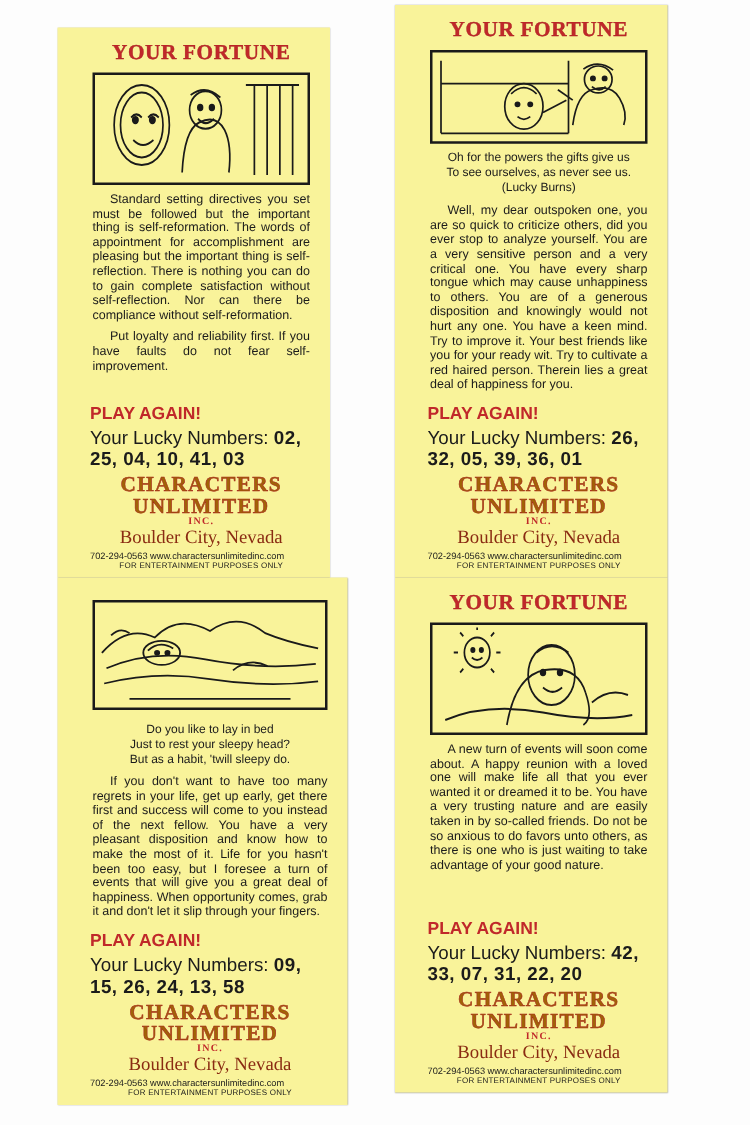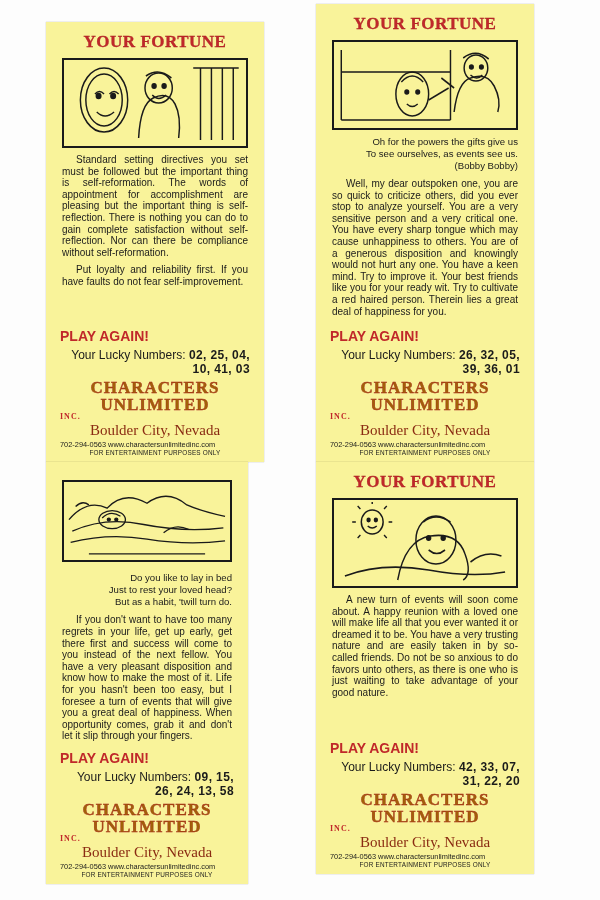--- a/index.html
+++ b/index.html
@@ -15,21 +15,21 @@
     background:#fdfdfd;
   }
   .ticket{
     position:absolute;
     background:#f9f39a;
     box-shadow:0 0 1px rgba(0,0,0,.35);
   }
   .ticket-inner{
     position:absolute;
     inset:0;
-    padding:6px 14px 6px 14px;
+    padding:6px 14px 6px 26px;
     box-sizing:border-box;
     display:flex;
     flex-direction:column;
   }
   .fortune-title{
     text-align:center;
     color:#c0282a;
     font-family:"Liberation Serif", serif;
     font-weight:bold;
     font-size:17px;
@@ -54,50 +54,50 @@
     margin:0 2px;
   }
   .body-text p{margin:0 0 6px 0;text-indent:14px;}
   .poem{
     font-size:9.6px;
     line-height:12px;
     color:#1b1b1b;
     text-align:center;
     margin:0 2px 6px 2px;
   }
-  .poem div{margin:0;text-align:right;}
+  .poem div{margin:0;}
   .spacer{flex:1 1 auto;}
   .play-again{
     text-align:left;
     color:#c0282a;
     font-weight:bold;
     font-size:14px;
     font-family:"Liberation Sans", sans-serif;
     margin:2px 0 4px 0;
   }
   .lucky{
-    text-align:right;
-    font-size:12px;
+    text-align:left;
+    font-size:15px;
     color:#1b1b1b;
     margin-bottom:2px;
   }
   .lucky .nums{font-weight:bold;letter-spacing:.4px;}
   .brand{
     text-align:center;
     color:#a16207;
     font-family:"Liberation Serif", serif;
     font-weight:bold;
     font-size:17px;
     letter-spacing:1px;
     line-height:17px;
     margin-top:1px;
     -webkit-text-stroke:0.4px #a81f21;
   }
   .brand-inc{
-    text-align:left;
+    text-align:center;
     color:#c0282a;
     font-family:"Liberation Serif", serif;
     font-weight:bold;
     font-size:8px;
     letter-spacing:1px;
     margin-top:-1px;
   }
   .city{
     text-align:center;
     color:#8a2b12;
@@ -114,21 +114,21 @@
   .disclaim{
     text-align:center;
     color:#1b1b1b;
     font-size:6.4px;
     letter-spacing:.2px;
     margin-top:0px;
   }
   
   #t1{left:46px;top:22px;width:218px;height:440px;}
   #t2{left:316px;top:4px;width:218px;height:458px;}
-  #t3{left:46px;top:462px;width:202px;height:422px;}
+  #t3{left:46px;top:462px;width:232px;height:422px;}
   #t4{left:316px;top:462px;width:218px;height:412px;}
 </style>
 </head>
 <body>
 
 <div class="scan">
 
   <div class="ticket" id="t1">
     <div class="ticket-inner">
       <div class="fortune-title">YOUR FORTUNE</div>
@@ -190,22 +190,22 @@
             <circle cx="151" cy="25" r="2" fill="#1a1a1a"></circle>
             <circle cx="162" cy="25" r="2" fill="#1a1a1a"></circle>
             <path d="M150 33 q7 6 13 0"></path>
             <path d="M142 16 q14 -10 28 1"></path>
             <path d="M132 46 l-14 -10"></path>
           </g>
         </svg>
       </div>
       <div class="poem">
         <div>Oh for the powers the gifts give us</div>
-        <div>To see ourselves, as events see us.</div>
-        <div>(Bobby Bobby)</div>
+        <div>To see ourselves, as never see us.</div>
+        <div>(Lucky Burns)</div>
       </div>
       <div class="body-text">
         <p>Well, my dear outspoken one, you are so quick to criticize others, did you ever stop to analyze yourself. You are a very sensitive person and a very critical one. You have every sharp tongue which may cause unhappiness to others.  You are of a generous disposition and knowingly would not hurt any one. You have a keen mind. Try to improve it.  Your best friends like you for your ready wit.  Try to cultivate a red haired person.  Therein lies a great deal of happiness for you.</p>
       </div>
       <div class="spacer"></div>
       <div class="play-again">PLAY AGAIN!</div>
       <div class="lucky">
         <span>Your Lucky Numbers:</span>
         <span class="nums">26, 32, 05, 39, 36, 01</span>
       </div>
@@ -230,22 +230,22 @@
             <circle cx="54" cy="46" r="1.8" fill="#1a1a1a"></circle>
             <circle cx="63" cy="46" r="1.8" fill="#1a1a1a"></circle>
             <path d="M120 62 q14 -12 30 -4"></path>
             <path d="M30 88 h140"></path>
             <path d="M14 30 q8 -8 16 -2"></path>
           </g>
         </svg>
       </div>
       <div class="poem" style="margin-top:4px;">
         <div>Do you like to lay in bed</div>
-        <div>Just to rest your loved head?</div>
-        <div>But as a habit, 'twill turn do.</div>
+        <div>Just to rest your sleepy head?</div>
+        <div>But as a habit, 'twill sleepy do.</div>
       </div>
       <div class="body-text">
         <p>If you don't want to have too many regrets in your life, get up early, get there first and success will come to you instead of the next fellow. You have a very pleasant disposition and know how to make the most of it.  Life for you hasn't been too easy, but I foresee a turn of events that will give you a great deal of happiness.  When opportunity comes, grab it and don't let it slip through your fingers.</p>
       </div>
       <div class="spacer"></div>
       <div class="play-again">PLAY AGAIN!</div>
       <div class="lucky">
         <span>Your Lucky Numbers:</span>
         <span class="nums">09, 15, 26, 24, 13, 58</span>
       </div>

